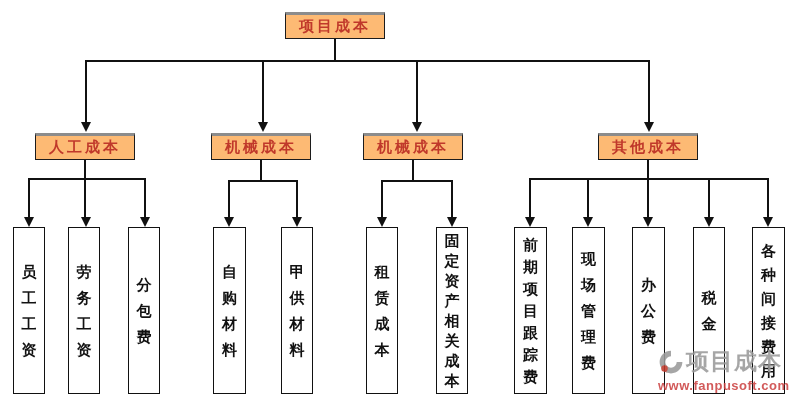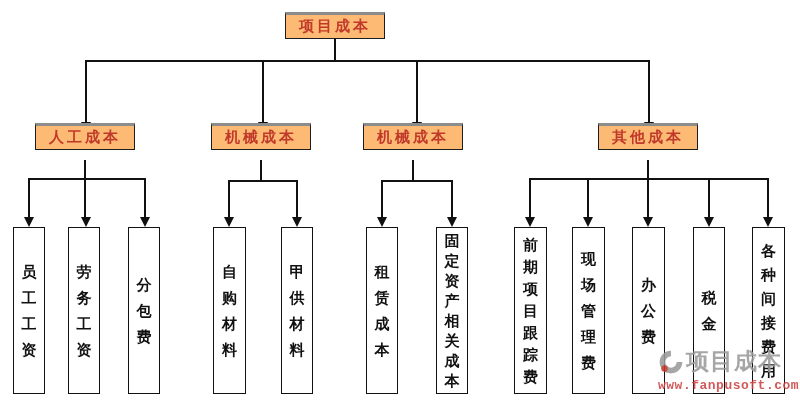--- a/index.html
+++ b/index.html
@@ -16,21 +16,21 @@
     color:#c0392b;
     font-weight:bold;
     font-size:15px;
     letter-spacing:3px;
     text-align:center;
     display:flex;align-items:center;justify-content:center;
     width:100px;height:27px;
     z-index:2;
   }
   .root{left:285px;top:12px;}
-  .l2{top:123px;}
+  .l2{top:133px;}
 
   .leaf{
     position:absolute;
     box-sizing:border-box;
     top:227px;height:167px;
     border:1.5px solid #111;
     background:#ffffff;
     z-index:2;
   }
   .vtext{
@@ -61,21 +61,21 @@
     opacity:0.88;pointer-events:none;
   }
   .wm-row{display:flex;align-items:center;}
   .wm-name{
     color:#9a9a9a;font-size:23px;font-weight:bold;
     font-family:"Liberation Sans",sans-serif;
     letter-spacing:1px;white-space:nowrap;
   }
   .wm-url{
     color:#cc4444;font-size:13px;font-weight:bold;
-    font-family:Liberation Mono, monospace;
+    font-family:Liberation Sans, sans-serif;
     letter-spacing:0.5px;margin-top:1px;white-space:nowrap;
   }
 </style>
 </head>
 <body>
 
 <div id="canvas">
 
   <div class="node root">项目成本</div>
 

